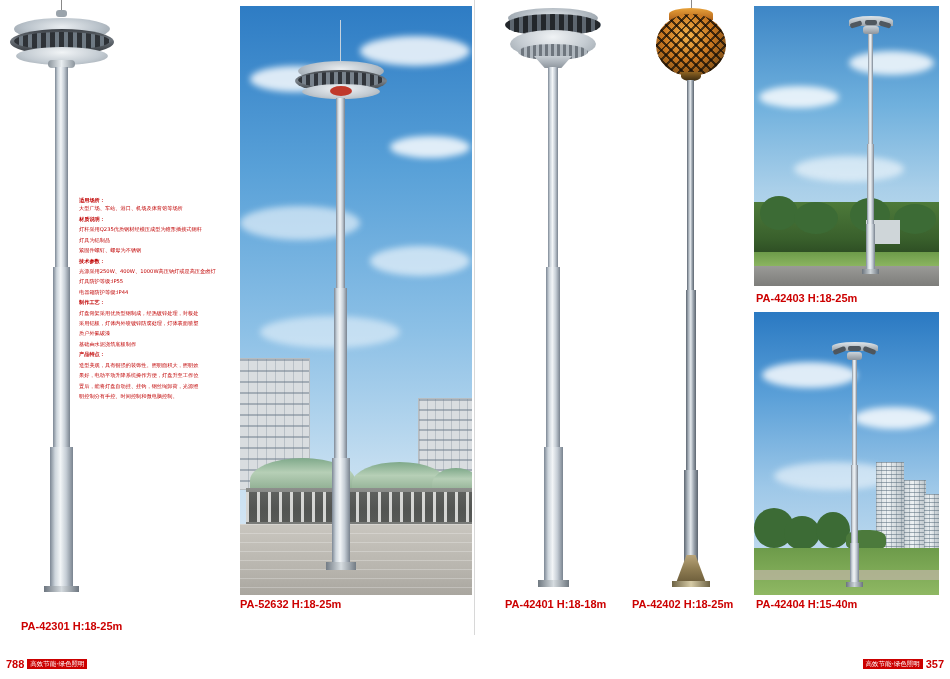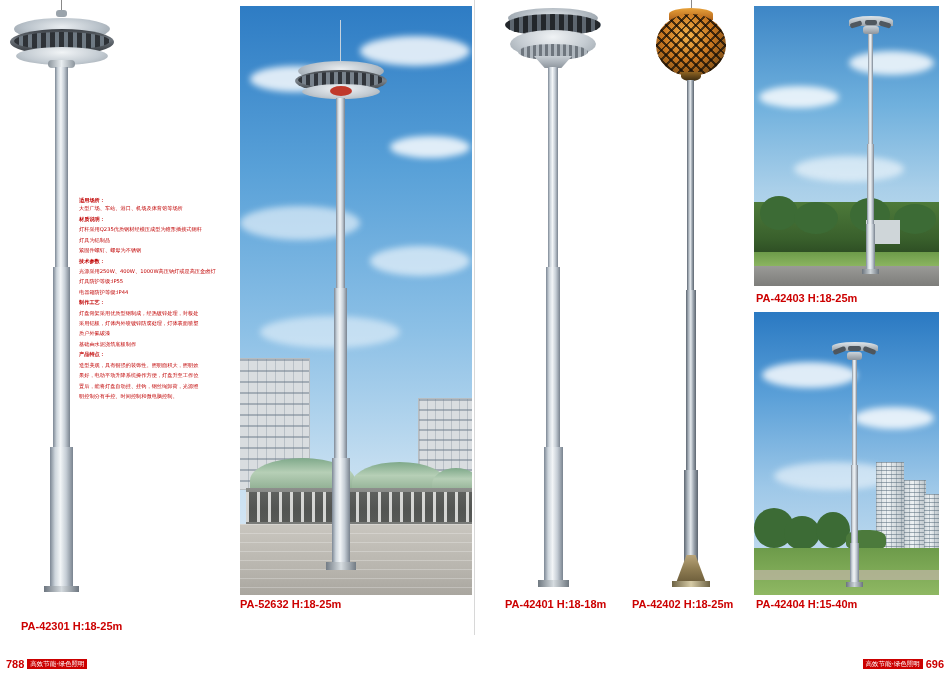--- a/index.html
+++ b/index.html
@@ -357,16 +357,16 @@
     <div style="position:absolute;left:92px;top:270px;width:17px;height:5px;background:linear-gradient(to right,#6b747d,#ccd4d9,#6b747d);"></div>
   </div>
   <div class="caption" style="left:756px;top:598px;">PA-42404 H:15-40m</div>
 
   <div class="footer-left">
     <span class="pg-num">788</span>
     <span class="pg-tag">高效节能·绿色照明</span>
   </div>
   <div class="footer-right">
     <span class="pg-tag">高效节能·绿色照明</span>
-    <span class="pg-num">696</span>
+    <span class="pg-num">357</span>
   </div>
 
 </div>
 
 </body></html>

